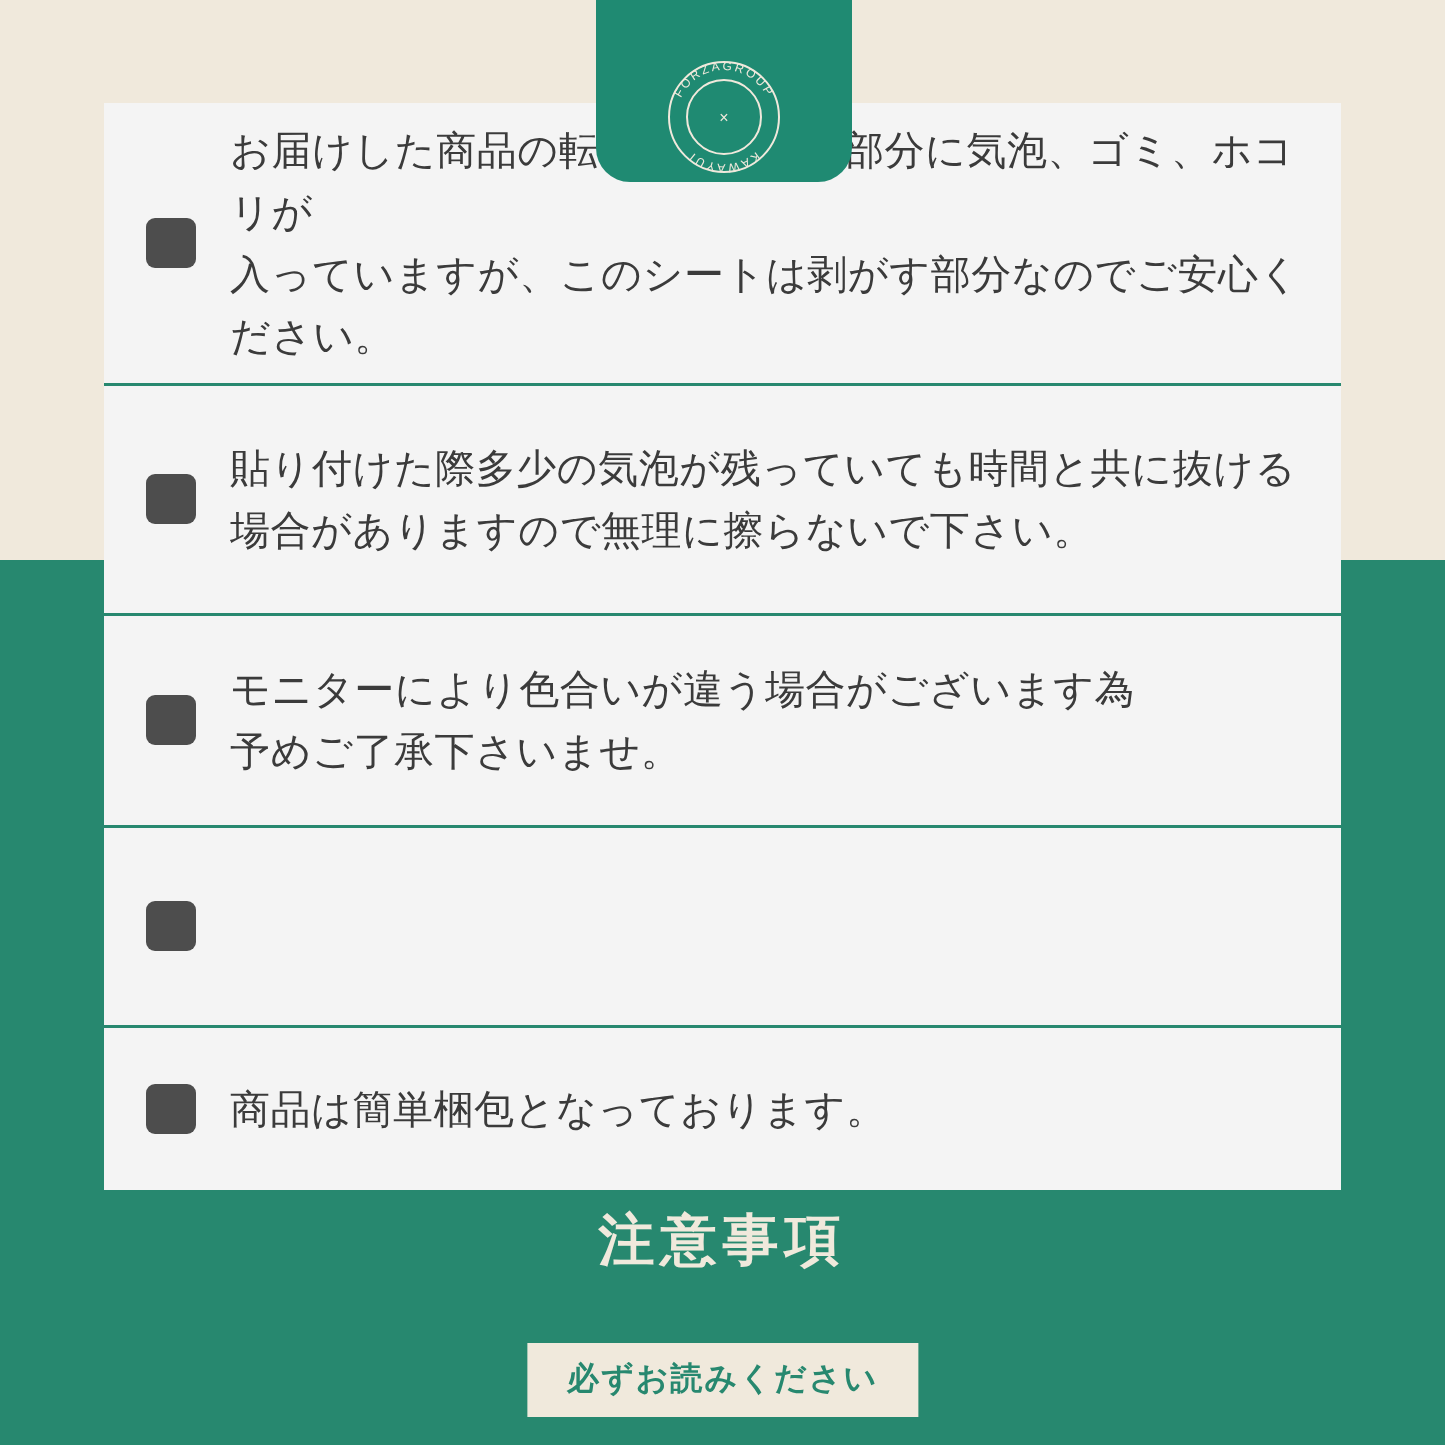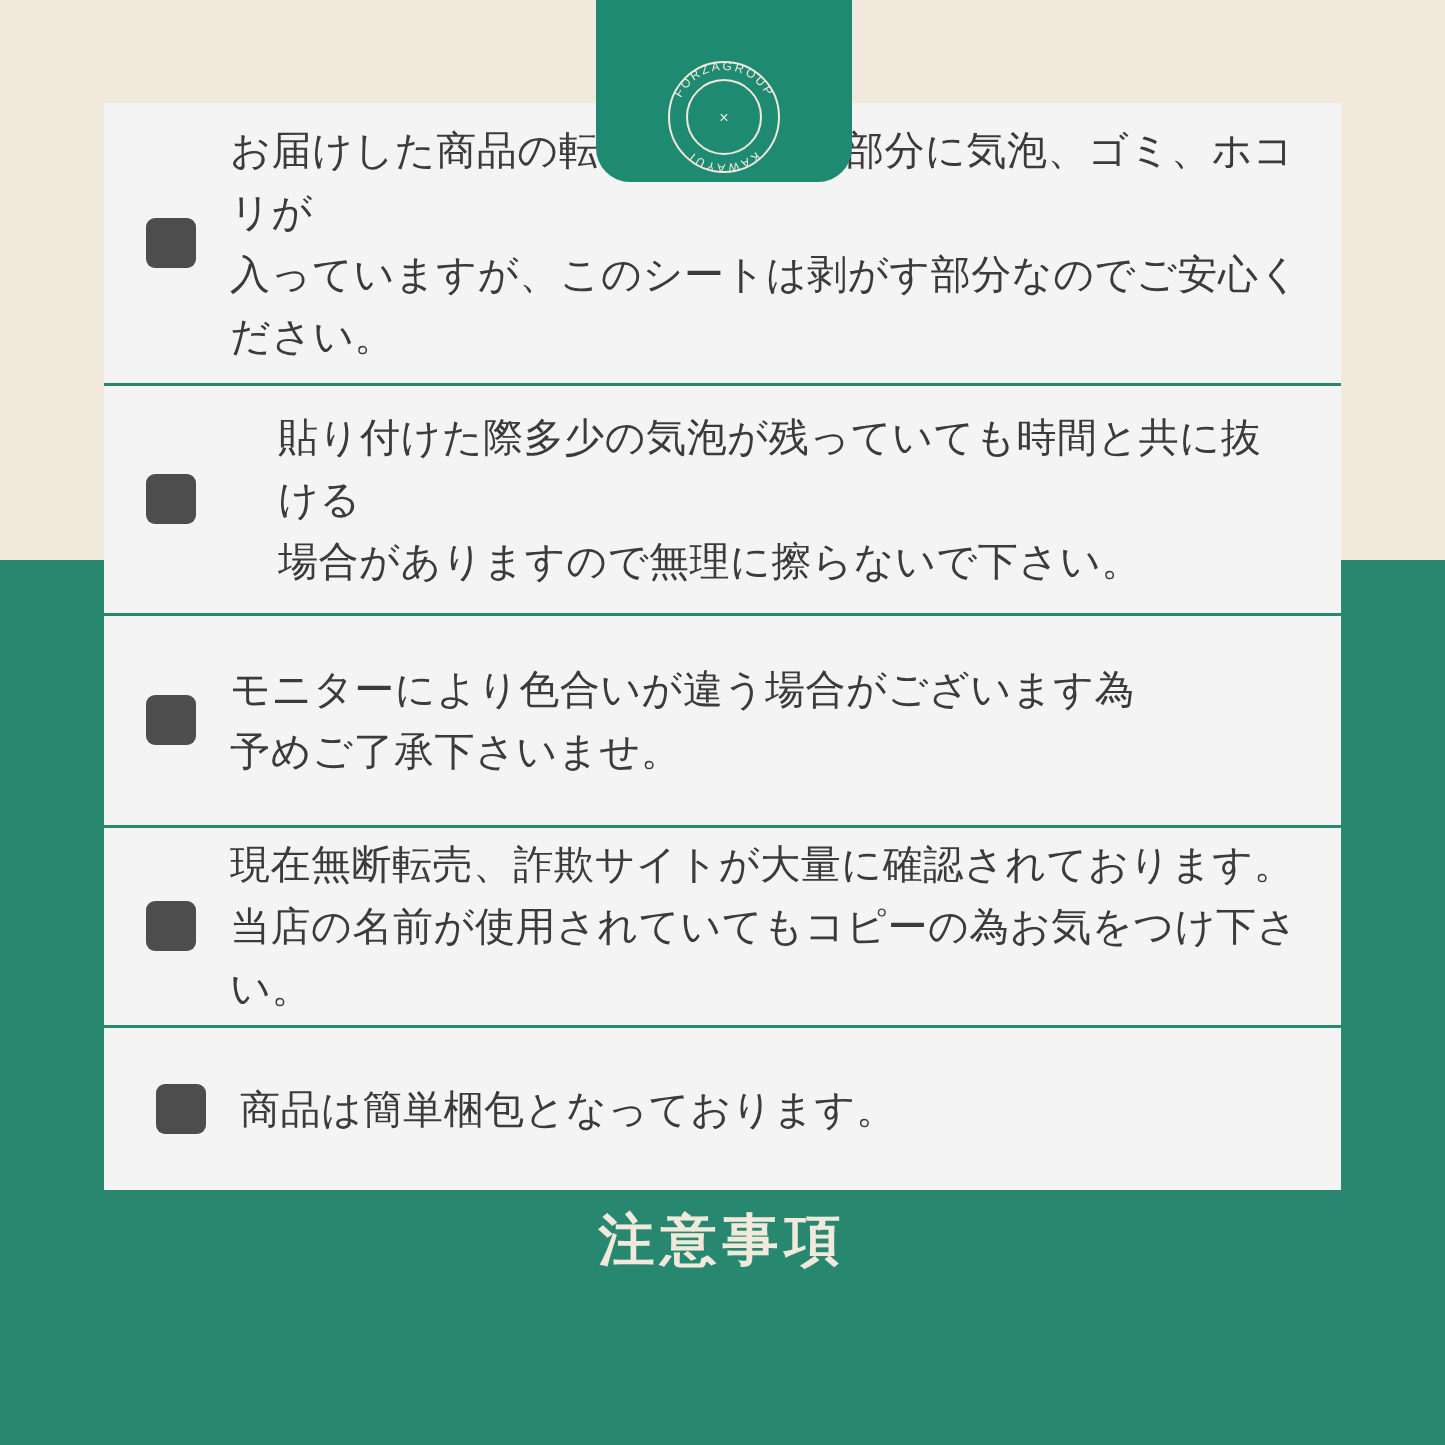--- a/index.html
+++ b/index.html
@@ -77,24 +77,24 @@
     align-items: center;
     padding: 0 40px 0 42px;
     box-sizing: border-box;
     border-bottom: 3px solid #27886f;
   }
   .row:last-child {
     border-bottom: none;
   }
 
   .row-1 { height: 294px; }
-  .row-2 { height: 240px; gap: 48px; }
+  .row-2 { height: 240px; }
   .row-3 { height: 220px; }
   .row-4 { height: 208px; }
-  .row-5 { height: 169px; margin-left: 10px; }
+  .row-5 { height: 169px; }
 
   .bullet {
     flex: none;
     width: 50px;
     height: 50px;
     background: #4d4d4d;
     border-radius: 9px;
     margin-right: 34px;
   }
 
@@ -178,27 +178,26 @@
       </div>
 
       <div class="row row-3">
         <span class="bullet"></span>
         <span class="row-text">モニターにより色合いが違う場合がございます為
 予めご了承下さいませ。</span>
       </div>
 
       <div class="row row-4">
         <span class="bullet"></span>
-        <span class="row-text">現在無断転売、詐欺サイトが大量に確認されております。
-当店の名前が使用されていてもコピーの為お気をつけ下さい。</span>
       </div>
 
       <div class="row row-5">
         <span class="bullet"></span>
         <span class="row-text">商品は簡単梱包となっております。</span>
       </div>
 
     </div>
   </div>
 
   <div class="headline">注意事項</div>
+  <div class="subtag">必ずお読みください</div>
 
 </div>
 
 </body></html>

